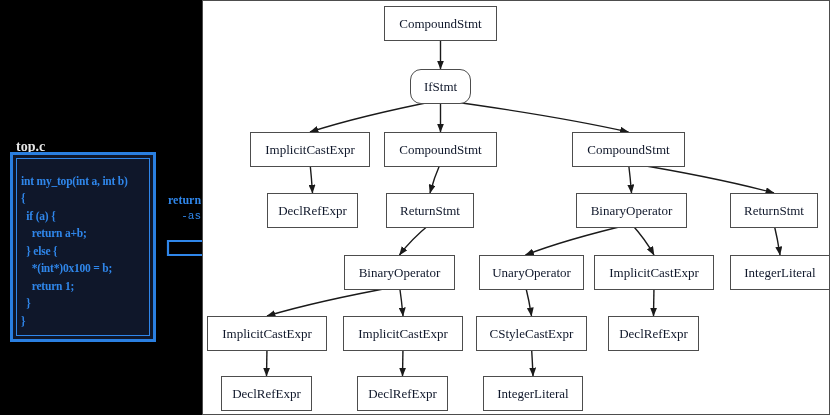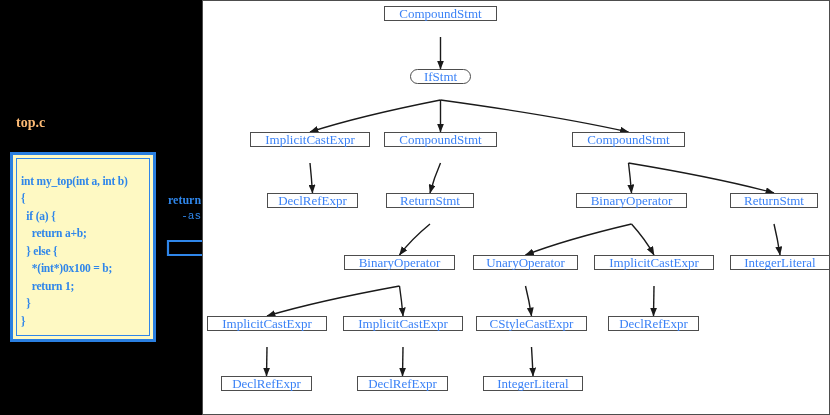--- a/index.html
+++ b/index.html
@@ -17,34 +17,34 @@
 
   
   #left-panel {
     position: absolute;
     left: 0; top: 0;
     width: 202px; height: 415px;
     background: #000000;
   }
   #code-caption {
     position: absolute;
-    left: 16px; top: 115px;
+    left: 16px; top: 139px;
     font-family: "Liberation Serif", serif;
     font-size: 14px;
     font-weight: bold;
-    color: #fdba74;
+    color: #e5e5e5;
     letter-spacing: 0px;
     white-space: pre;
   }
   #code-box {
     position: absolute;
     left: 10px; top: 152px;
     width: 146px; height: 190px;
     border: 3px solid #2a7fe0;
-    background: #fef9c3;
+    background: #0f172a;
     box-sizing: border-box;
   }
   #code-inner {
     position: absolute;
     left: 3px; top: 3px;
     right: 3px; bottom: 3px;
     border: 1px solid #2f86ea;
     box-sizing: border-box;
   }
   #code-text {
@@ -93,28 +93,28 @@
   #edges-svg {
     position: absolute;
     left: 0; top: 0;
     width: 628px; height: 415px;
   }
   .node {
     position: absolute;
     box-sizing: border-box;
     border: 1px solid #4d4d4d;
     background: #ffffff;
-    color: #3b82f6;
+    color: #0f172a;
     font-family: "Liberation Serif", serif;
     font-size: 13px;
     display: flex;
     align-items: center;
     justify-content: center;
     white-space: nowrap;
-    height: 15px;
+    height: 35px;
   }
 </style>
 </head>
 <body>
 
 <div id="left-panel">
 
   <div id="code-caption">top.c</div>
 
   <div id="code-box">
@@ -172,21 +172,21 @@
       <div class="node" style="left: 181px; top: 5px; width: 113px;">CompoundStmt</div>
       <div class="node" style="left: 207px; top: 68px; width: 61px; border-radius: 11px;">IfStmt</div>
       <div class="node" style="left: 47px; top: 131px; width: 120px;">ImplicitCastExpr</div>
       <div class="node" style="left: 181px; top: 131px; width: 113px;">CompoundStmt</div>
       <div class="node" style="left: 369px; top: 131px; width: 113px;">CompoundStmt</div>
       <div class="node" style="left: 64px; top: 192px; width: 91px;">DeclRefExpr</div>
       <div class="node" style="left: 183px; top: 192px; width: 88px;">ReturnStmt</div>
       <div class="node" style="left: 373px; top: 192px; width: 111px;">BinaryOperator</div>
       <div class="node" style="left: 527px; top: 192px; width: 88px;">ReturnStmt</div>
       <div class="node" style="left: 141px; top: 254px; width: 111px;">BinaryOperator</div>
-      <div class="node" style="left: 270px; top: 254px; width: 105px;">UnaryOperator</div>
+      <div class="node" style="left: 276px; top: 254px; width: 105px;">UnaryOperator</div>
       <div class="node" style="left: 391px; top: 254px; width: 120px;">ImplicitCastExpr</div>
       <div class="node" style="left: 527px; top: 254px; width: 100px;">IntegerLiteral</div>
       <div class="node" style="left: 4px; top: 315px; width: 120px;">ImplicitCastExpr</div>
       <div class="node" style="left: 140px; top: 315px; width: 120px;">ImplicitCastExpr</div>
       <div class="node" style="left: 273px; top: 315px; width: 111px;">CStyleCastExpr</div>
       <div class="node" style="left: 405px; top: 315px; width: 91px;">DeclRefExpr</div>
       <div class="node" style="left: 18px; top: 375px; width: 91px;">DeclRefExpr</div>
       <div class="node" style="left: 154px; top: 375px; width: 91px;">DeclRefExpr</div>
       <div class="node" style="left: 280px; top: 375px; width: 100px;">IntegerLiteral</div>
     </div>

